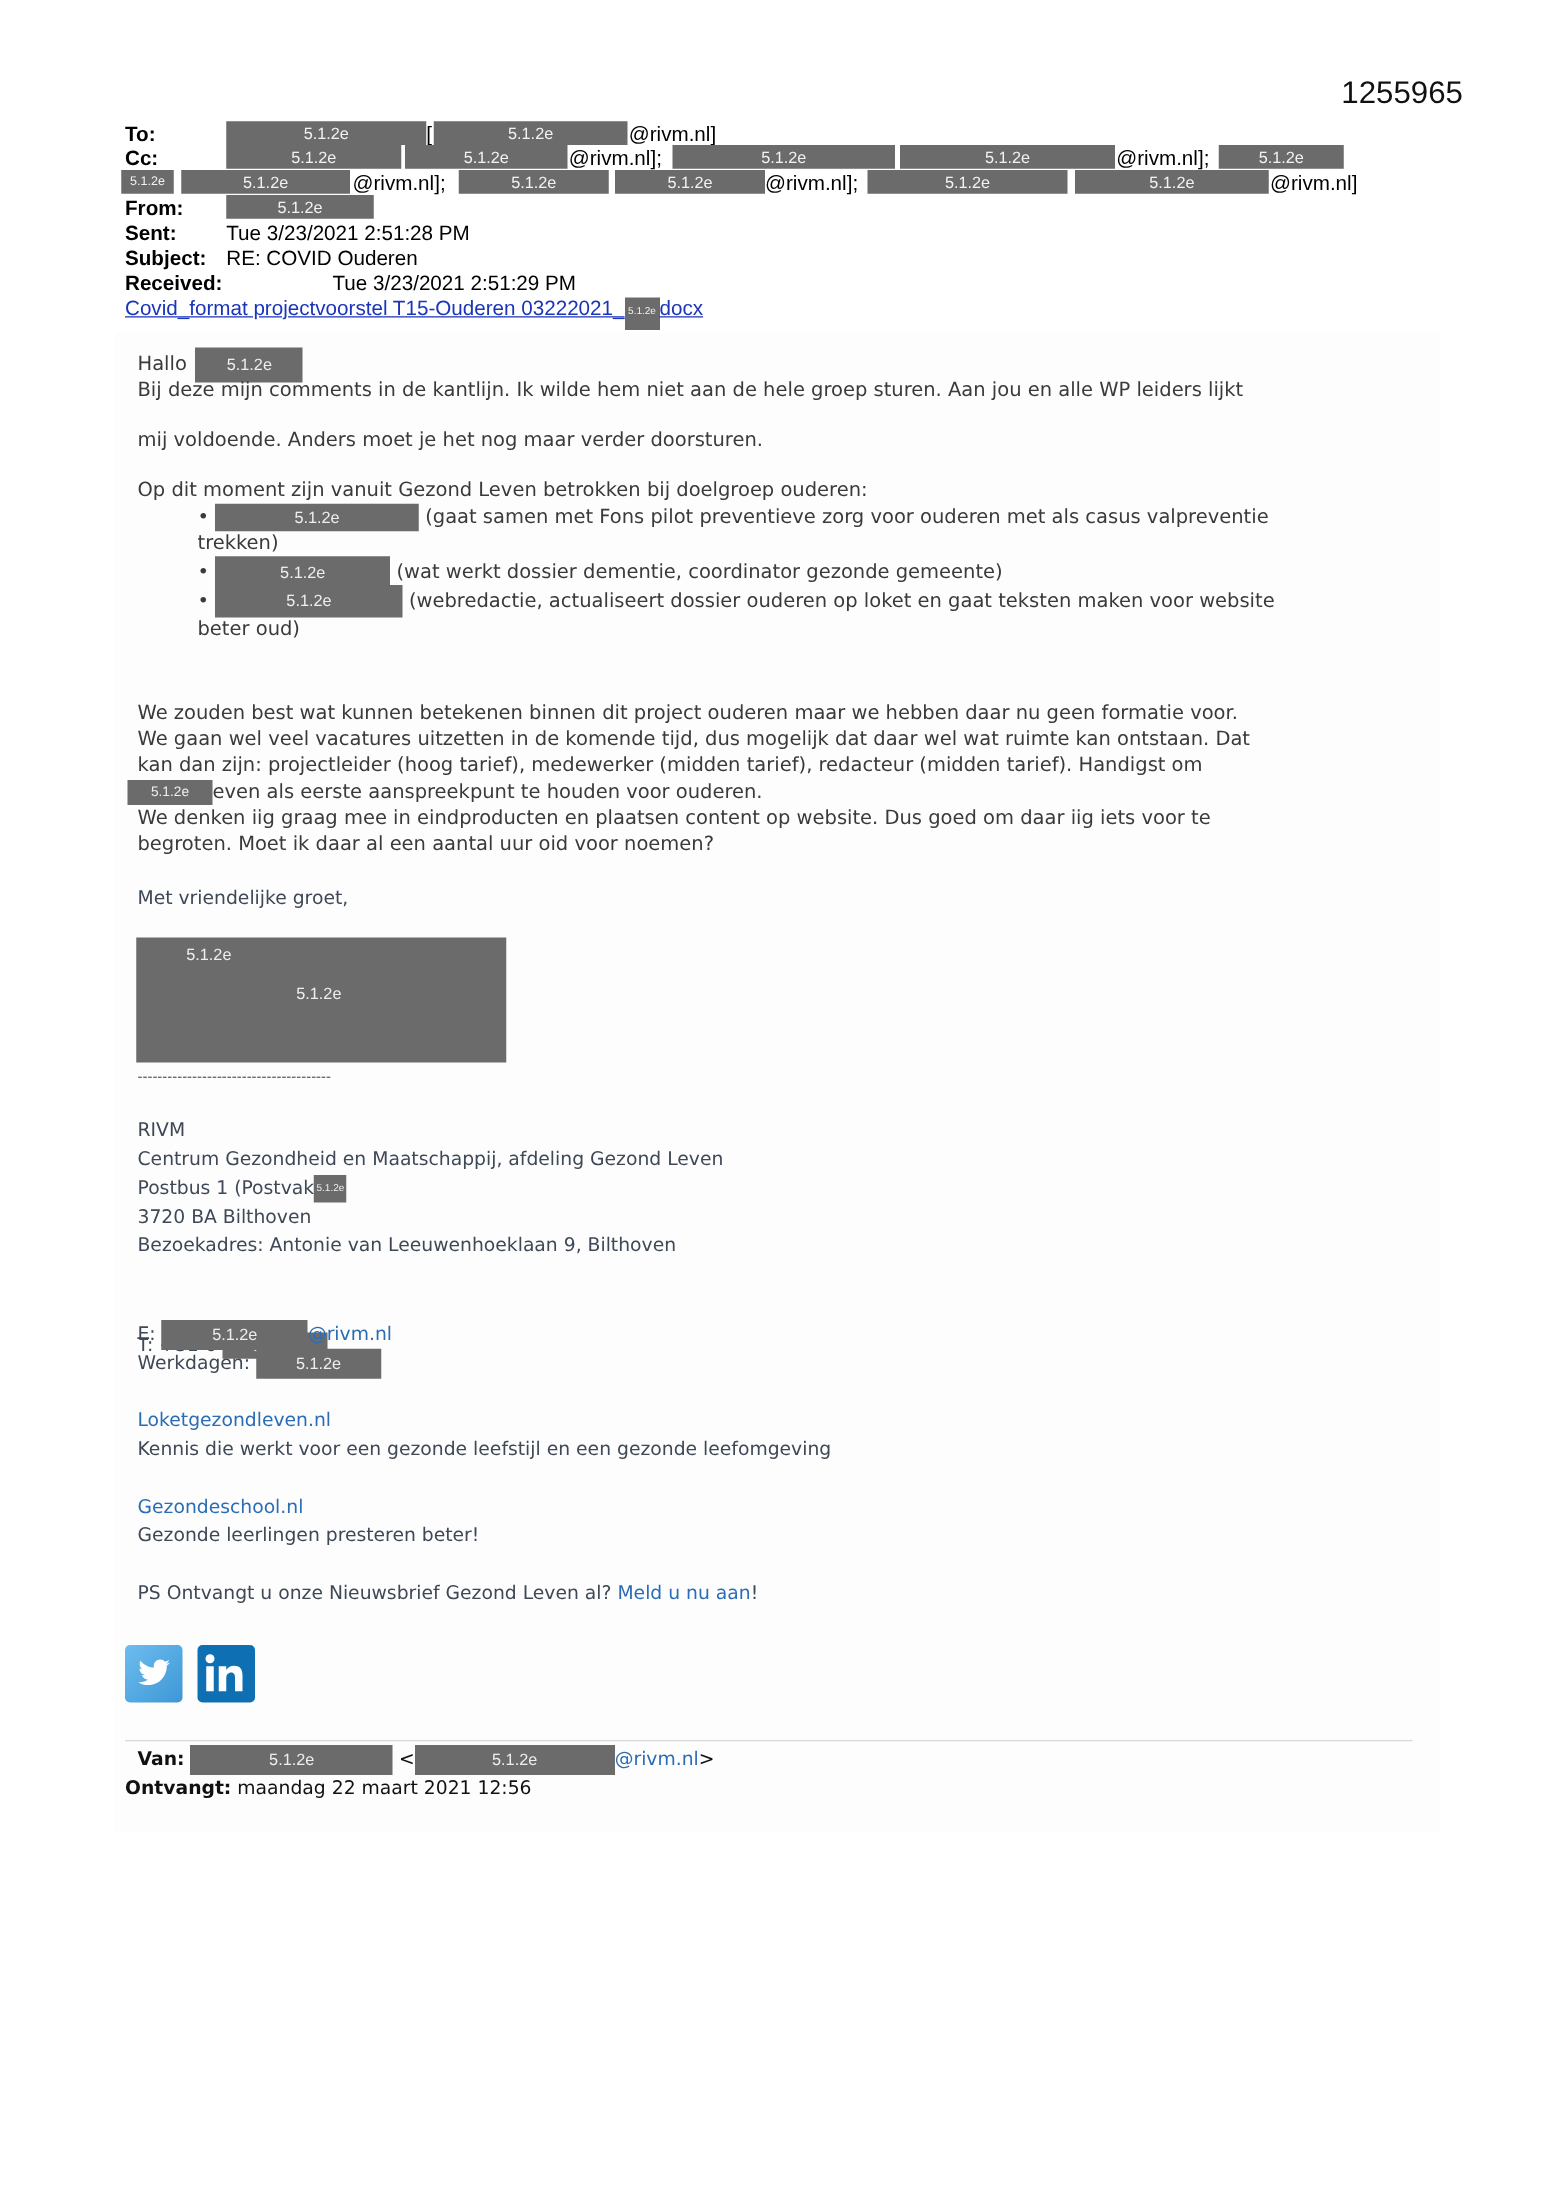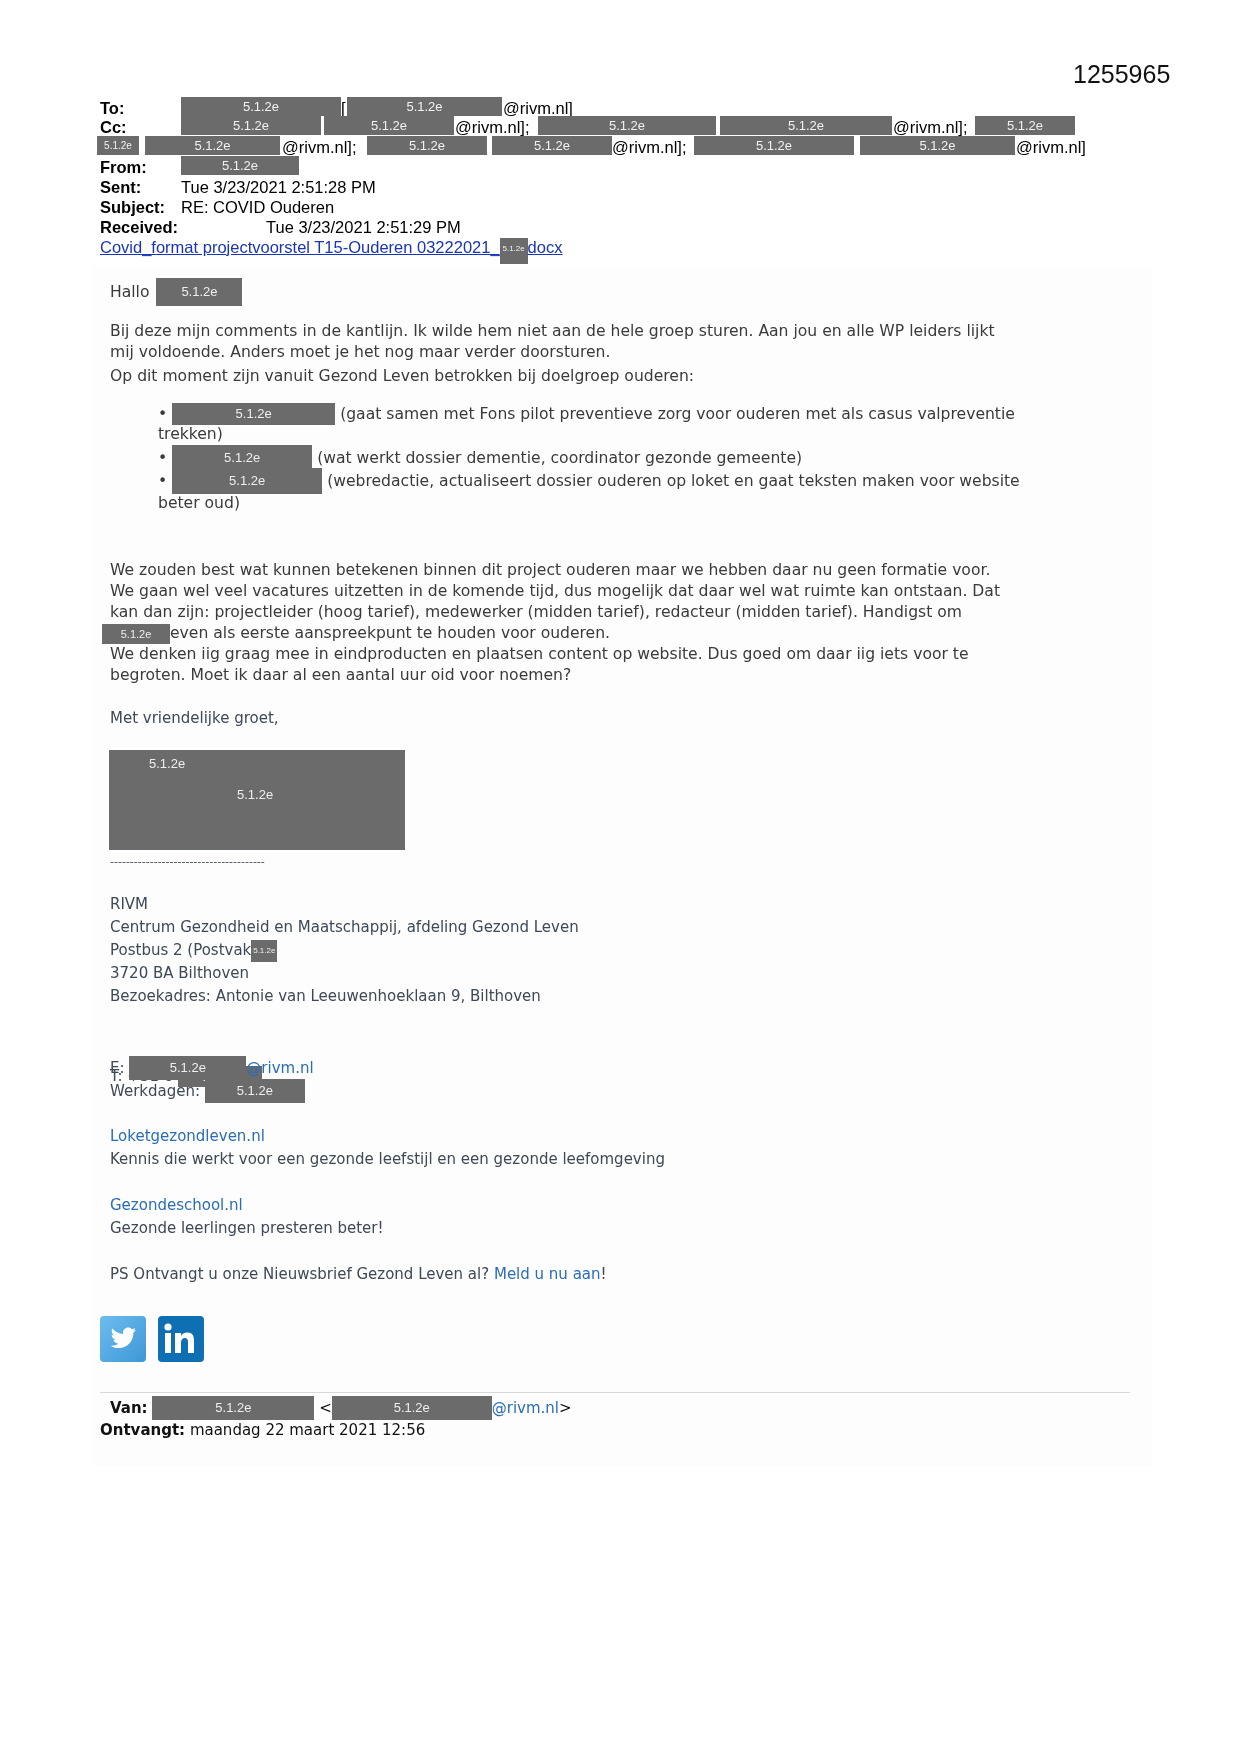--- a/index.html
+++ b/index.html
@@ -86,24 +86,24 @@
   <span class="link">Covid_format projectvoorstel T15-Ouderen 03222021_</span><span class="red" style="width:28px;font-size:8px;height:26px;line-height:22px;">5.1.2e</span><span class="link">docx</span>
 </div>
 
 <div class="body-bg"></div>
 
 <div class="mail" style="top:278px;">
   <span>Hallo</span>
   <span class="rb" style="width:86px;height:28px;line-height:28px;margin-left:2px;">5.1.2e</span>
 </div>
 
-<div class="mail" style="top:321px;">Bij deze mijn comments in de kantlijn. Ik wilde hem niet aan de hele groep sturen. Aan jou en alle WP leiders lijkt</div>
+<div class="mail" style="top:302px;">Bij deze mijn comments in de kantlijn. Ik wilde hem niet aan de hele groep sturen. Aan jou en alle WP leiders lijkt</div>
 <div class="mail" style="top:342px;">mij voldoende. Anders moet je het nog maar verder doorsturen.</div>
 
-<div class="mail" style="top:366px;">Op dit moment zijn vanuit Gezond Leven betrokken bij doelgroep ouderen:</div>
+<div class="mail" style="top:382px;">Op dit moment zijn vanuit Gezond Leven betrokken bij doelgroep ouderen:</div>
 
 <div class="mail" style="left:158px;top:403px;">
   • <span class="rb" style="width:163px;height:22px;line-height:22px;">5.1.2e</span>
   <span>(gaat samen met Fons pilot preventieve zorg voor ouderen met als casus valpreventie</span>
 </div>
 <div class="mail" style="left:158px;top:424px;">trekken)</div>
 <div class="mail" style="left:158px;top:445px;">
   • <span class="rb" style="width:140px;height:26px;line-height:26px;">5.1.2e</span>
   <span>(wat werkt dossier dementie, coordinator gezonde gemeente)</span>
 </div>
@@ -125,21 +125,21 @@
 <div class="sig" style="top:707px;">Met vriendelijke groet,</div>
 <div class="rb abs" style="left:109px;top:750px;width:296px;height:100px;">
   <span class="abs" style="left:40px;top:6px;">5.1.2e</span>
   <span class="abs" style="left:128px;top:37px;">5.1.2e</span>
 </div>
 <div class="sig" style="top:850px;font-size:11px;">---------------------------------------</div>
 
 <div class="sig" style="top:893px;">RIVM</div>
 <div class="sig" style="top:916px;">Centrum Gezondheid en Maatschappij, afdeling Gezond Leven</div>
 <div class="sig" style="top:939px;">
-  <span>Postbus 2 (Postvak</span><span class="rb" style="width:26px;height:22px;line-height:22px;font-size:8px;">5.1.2e</span>
+  <span>Postbus 1 (Postvak</span><span class="rb" style="width:26px;height:22px;line-height:22px;font-size:8px;">5.1.2e</span>
 </div>
 <div class="sig" style="top:962px;">3720 BA Bilthoven</div>
 <div class="sig" style="top:985px;">Bezoekadres: Antonie van Leeuwenhoeklaan 9, Bilthoven</div>
 
 <div class="sig" style="top:1033px;margin-top:32px;">
   <span>T: +31 6</span>
   <span class="rb" style="width:84px;height:21px;line-height:21px;">5.1.2e</span>
 </div>
 <div class="sig" style="top:1056px;">
   <span>E:</span>

